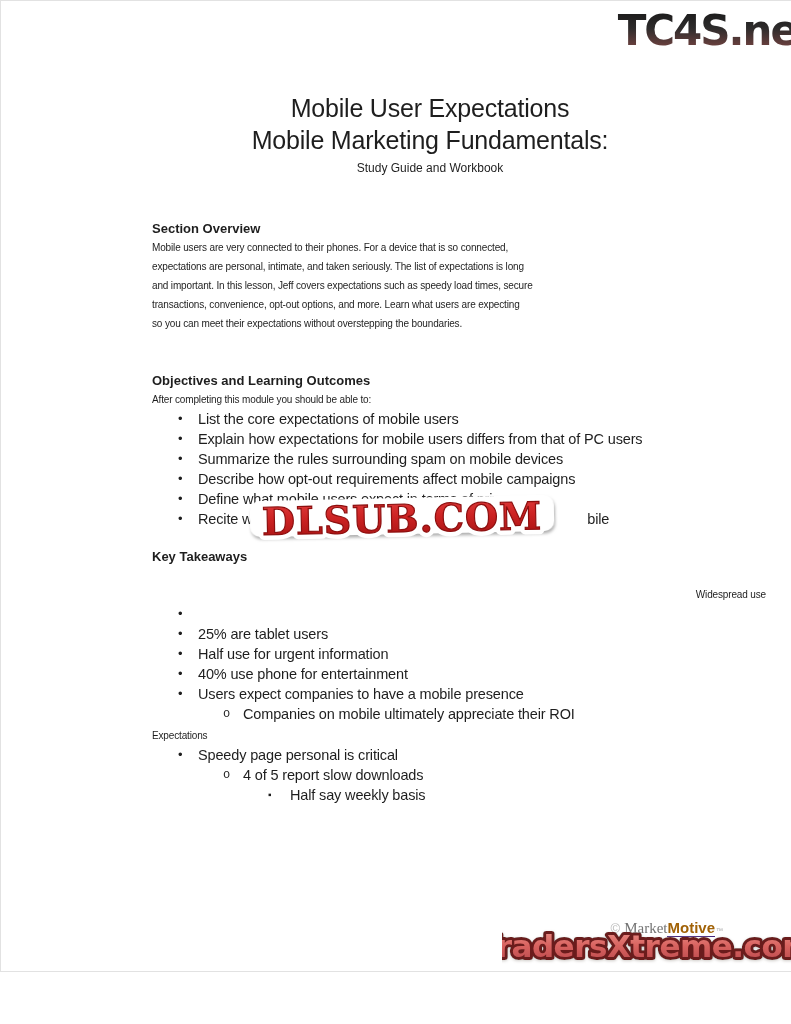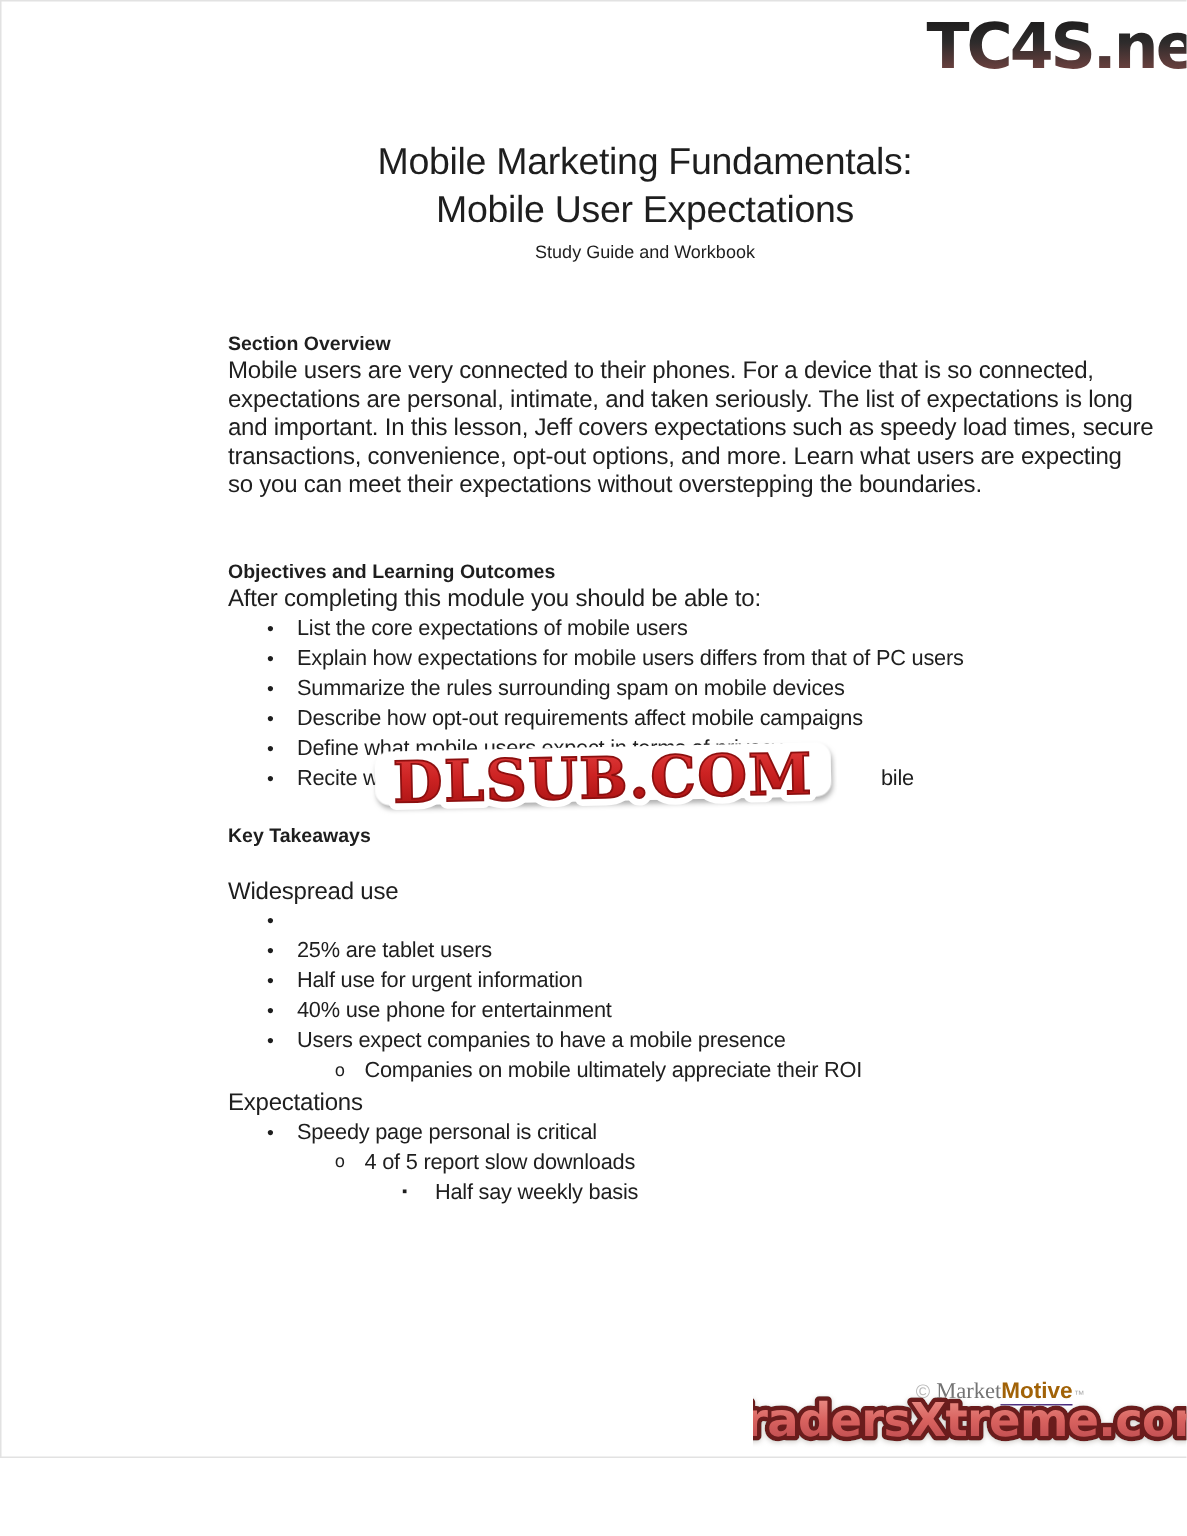--- a/index.html
+++ b/index.html
@@ -4,26 +4,26 @@
 <style>
   html,body{margin:0;padding:0;}
   .page{position:relative;width:791px;height:972px;background:#ffffff;overflow:hidden;
         font-family:"Liberation Sans",sans-serif;color:#1e1e1e;box-shadow:inset 0 0 0 1px #e2e2e2;padding-left:35px;}
   .content{padding:92px 60px 0 117px;}
   .title-block{text-align:center;width:556px;}
   .title-line{font-size:25px;line-height:32px;letter-spacing:-0.2px;}
   .subtitle{font-size:12px;line-height:24px;}
   .sec{margin:0;}
   .h-bold{font-weight:bold;font-size:13px;line-height:19px;}
-  .body-text{font-size:16px;line-height:19px;letter-spacing:-0.15px;}
+  .body-text{font-size:10px;line-height:19px;letter-spacing:-0.15px;}
   .para{white-space:pre-line;width:640px;}
   .mt-overview{margin-top:39px;}
   .mt-objectives{margin-top:38px;}
   .mt-keytakeaways{margin-top:18px;}
-  .mt-sub{margin-top:19px;}
+  .mt-sub{margin-top:19px;text-align:right;}
   .mt-list{margin-top:19px;}
   .mt-expect{margin-top:2px;}
   .blist{margin:0;padding:0;}
   .brow{display:flex;align-items:flex-start;font-size:14.5px;line-height:20px;letter-spacing:-0.15px;}
   .mk1{margin-left:26px;width:20px;flex:none;font-size:13px;}
   .mk2{margin-left:71px;width:20px;flex:none;font-family:"Liberation Mono",monospace;font-size:12px;}
   .mk3{margin-left:116px;width:22px;flex:none;font-size:10px;line-height:20px;}
   .wm-gap{display:inline-block;width:290px;height:1px;}
   
   .dlsub{position:absolute;left:246px;top:488px;width:312px;height:56px;z-index:5;transform:rotate(-1.2deg);}
@@ -51,22 +51,22 @@
         <stop offset="0.85" stop-color="#6f4240"></stop>
         <stop offset="1" stop-color="#8a5a57"></stop>
       </linearGradient>
     </defs>
     <text x="222" y="43" text-anchor="end" fill="url(#tcgrad)" style="font-family:'DejaVu Sans',sans-serif;font-weight:bold;font-size:42px;letter-spacing:-2px;">TC4S.net</text>
   </svg>
 
   <div class="content">
 
     <div class="title-block">
+      <div class="title-line">Mobile User Expectations</div>
       <div class="title-line">Mobile Marketing Fundamentals:</div>
-      <div class="title-line">Mobile User Expectations</div>
       <div class="subtitle">Study Guide and Workbook</div>
     </div>
 
     <div class="sec mt-overview">
       <div class="h-bold">Section Overview</div>
       <div class="body-text para">Mobile users are very connected to their phones. For a device that is so connected,
 expectations are personal, intimate, and taken seriously. The list of expectations is long
 and important. In this lesson, Jeff covers expectations such as speedy load times, secure
 transactions, convenience, opt-out options, and more. Learn what users are expecting
 so you can meet their expectations without overstepping the boundaries.</div>

